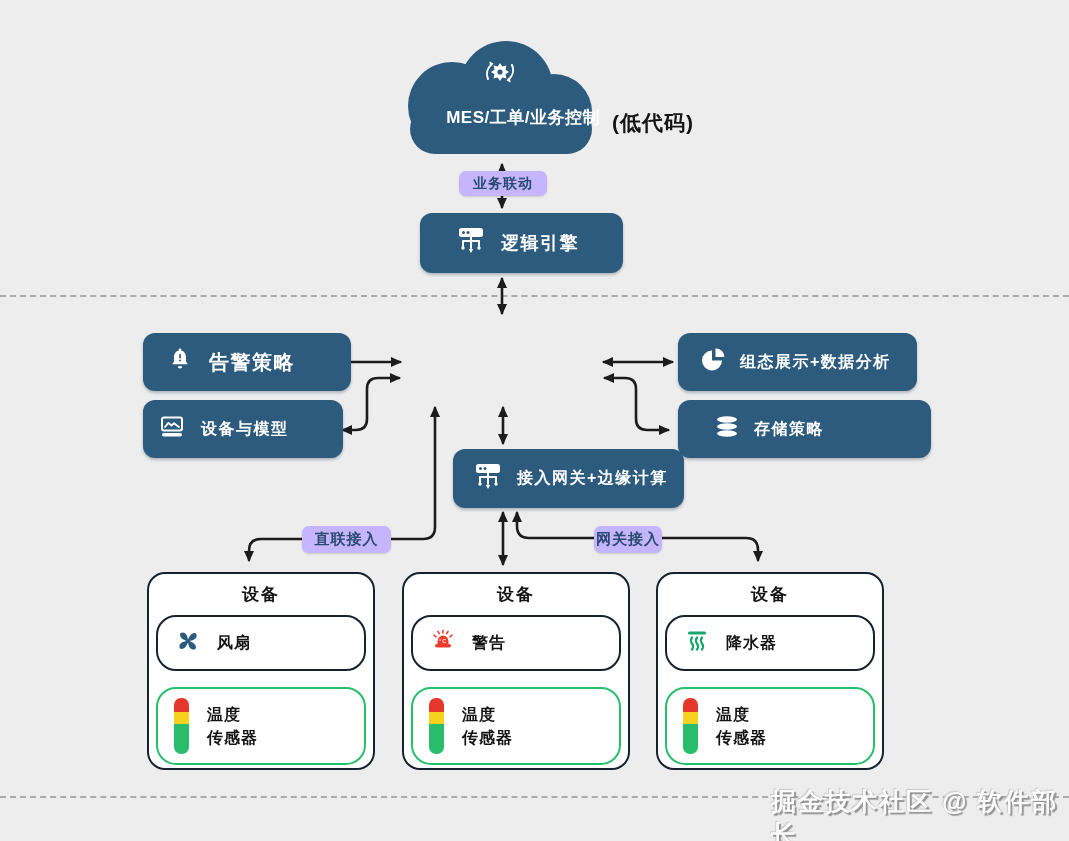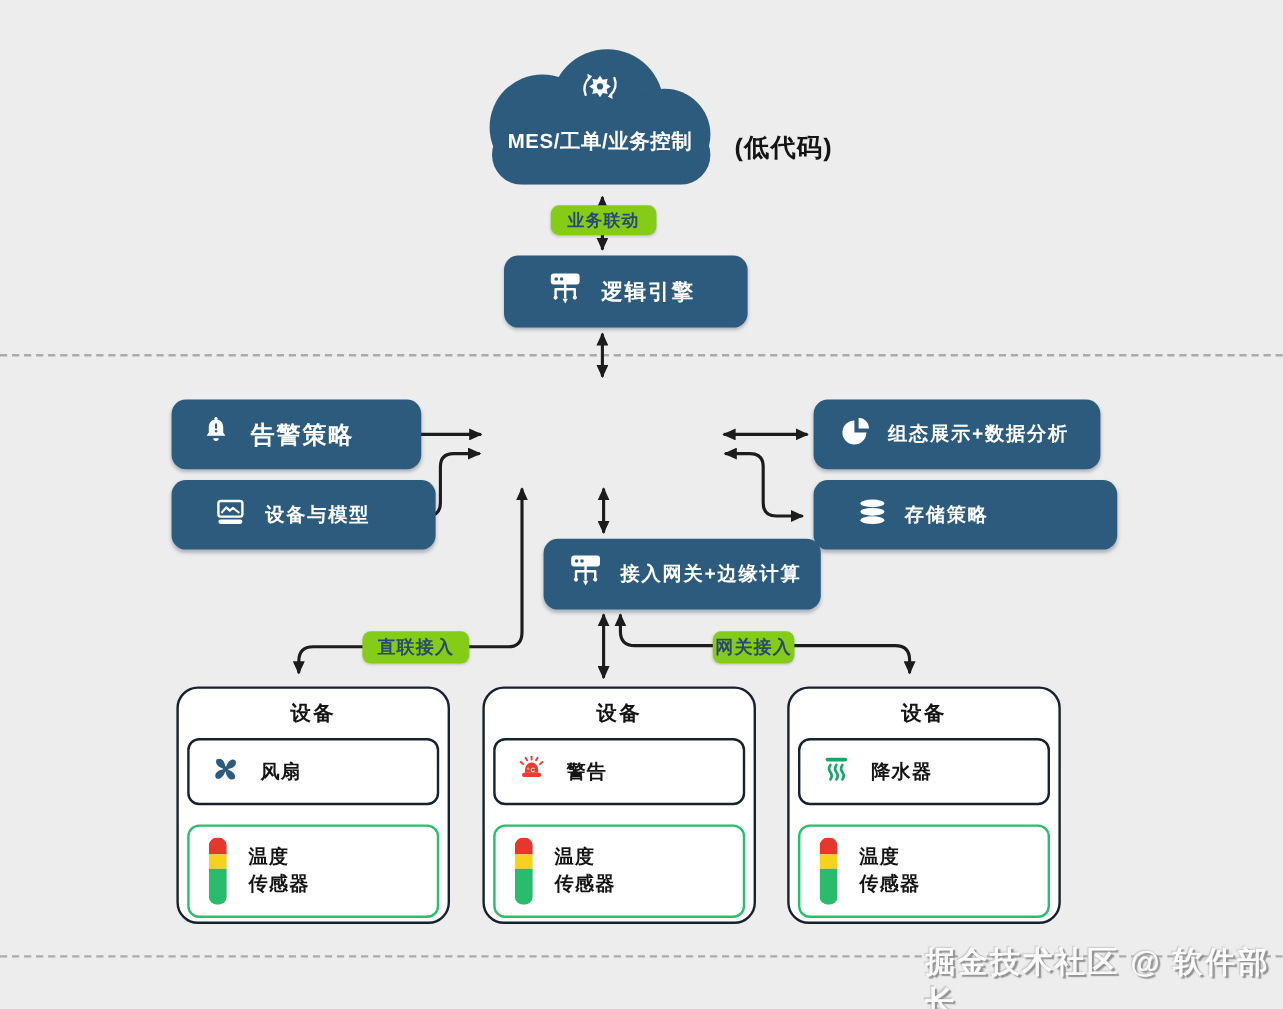--- a/index.html
+++ b/index.html
@@ -3,32 +3,32 @@
 <meta charset="utf-8">
 <style>
   html,body{margin:0;padding:0;background:#ededee;}
   .stage{position:relative;width:1069px;height:841px;background:#ededee;
          font-family:"Liberation Sans",sans-serif;overflow:hidden;}
   .dash{position:absolute;left:0;width:1069px;height:0;border-top:2px dashed #ababab;z-index:1;}
   .wires{position:absolute;left:0;top:0;z-index:2;}
   .node{position:absolute;background:#2d5b7e;border-radius:12px;color:#fff;display:flex;
         align-items:center;font-weight:bold;z-index:3;box-shadow:0 2px 3px rgba(20,40,60,.28);}
   .node .lbl{letter-spacing:1.5px;}
-  .pill{position:absolute;background:#84cc16;border-radius:7px;color:#2b4a6f;font-weight:bold;
+  .pill{position:absolute;background:#c4b5fd;border-radius:7px;color:#2b4a6f;font-weight:bold;
         display:flex;align-items:center;justify-content:center;font-size:15px;z-index:4;
         box-shadow:0 1px 2px rgba(0,0,0,.15);letter-spacing:1px;font-family:Liberation Mono, monospace;}
   .cloud{position:absolute;left:400px;top:40px;width:200px;height:114px;z-index:3;}
-  .cloud-label{position:absolute;left:0;top:66px;width:100%;text-align:center;color:#fff;
+  .cloud-label{position:absolute;left:0;top:66px;width:100%;text-align:right;color:#fff;
         font-weight:bold;font-size:17px;letter-spacing:.5px;}
   .cloud-icon{position:absolute;left:80px;top:14px;}
   .sidenote{position:absolute;left:612px;top:109px;font-size:21px;font-weight:bold;color:#141414;z-index:3;letter-spacing:1px;}
   .card{position:absolute;width:228px;height:198px;background:#fff;border:2.5px solid #18222f;
         border-radius:18px;z-index:3;box-sizing:border-box;}
   .card-title{text-align:center;margin-top:9px;font-size:17px;font-weight:bold;color:#141414;letter-spacing:2px;}
-  .unit{margin:9px 7px 16px 7px;border:2px solid #18222f;border-radius:10px;height:52px;
+  .unit{margin:9px 7px 16px 7px;border:2px solid #18222f;border-radius:20px;height:52px;
         display:flex;align-items:center;padding-left:16px;gap:15px;font-size:16px;font-weight:bold;color:#141414;letter-spacing:1px;}
   .unit.sensor{border:2.5px solid #26bf6b;height:74px;gap:18px;}
   .sensor-text{line-height:1.45;}
   .level-bar{width:15px;height:56px;border-radius:7px;overflow:hidden;display:flex;flex-direction:column;}
   .level-bar .r{height:14px;background:#e5372c;}
   .level-bar .y{height:12px;background:#f6d21f;}
   .level-bar .g{flex:1;background:#29bd6b;}
   .watermark{position:absolute;left:748px;top:785px;font-size:25px;font-weight:bold;color:#fbfbfb;
         z-index:5;letter-spacing:2px;text-shadow:2px 2px 1px #939393, -1px -1px 1px #c9c9c9;margin-left:23px;}
 </style>
@@ -109,21 +109,21 @@
         <circle cx="13" cy="3" r="1.4" fill="#fff"></circle>
         <path d="M13,3.5 C9.2,3.5 7,6.4 7,10.2 V14.5 L5.2,17.2 H20.8 L19,14.5 V10.2 C19,6.4 16.8,3.5 13,3.5 Z" fill="#fff"></path>
         <path d="M10.8,19.3 a2.2,2.2 0 0 0 4.4,0 Z" fill="#fff"></path>
         <rect x="12.2" y="6.8" width="1.7" height="4.6" rx="0.85" fill="#2d5b7e"></rect>
         <circle cx="13.05" cy="13.4" r="1" fill="#2d5b7e"></circle>
       </svg>
     </span>
     <span class="lbl">告警策略</span>
   </div>
 
-  <div class="node" style="left:143px;top:400px;width:184px;height:58px;font-size:16px;padding-left:36px;gap:16px">
+  <div class="node" style="left:143px;top:400px;width:184px;height:58px;font-size:16px;padding-left:16px;gap:16px">
     <span>
       <svg width="26" height="26" viewBox="0 0 26 26">
         <rect x="3" y="3.5" width="20" height="13" rx="2" fill="none" stroke="#fff" stroke-width="2"></rect>
         <path d="M5.5,13.5 L9.5,8.8 L12.5,11.5 L15,9.3 L20.5,13.5" stroke="#fff" stroke-width="1.8" fill="none" stroke-linejoin="round"></path>
         <rect x="3" y="19" width="20" height="3.6" rx="1.8" fill="#fff"></rect>
       </svg>
     </span>
     <span class="lbl">设备与模型</span>
   </div>
 

